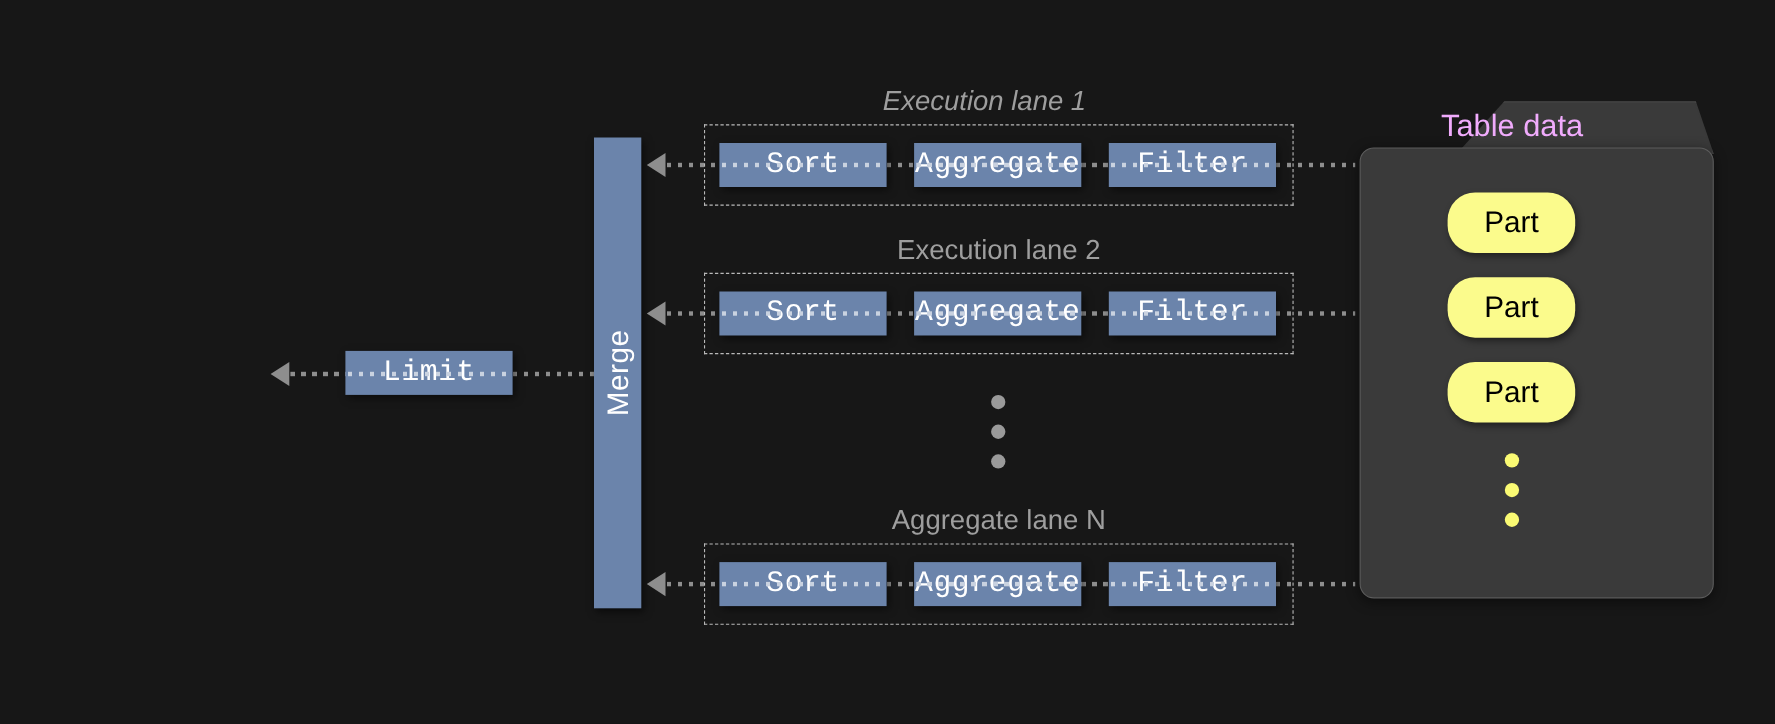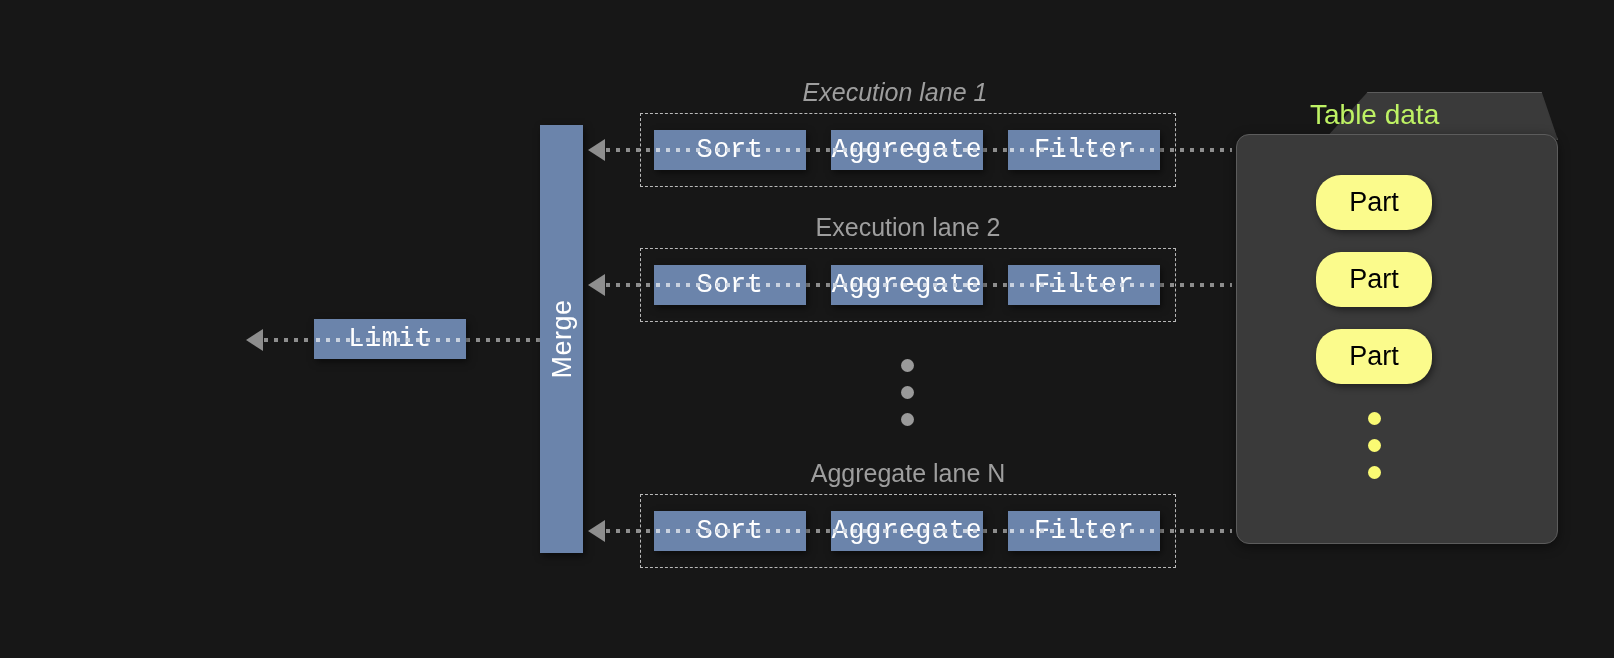--- a/index.html
+++ b/index.html
@@ -143,21 +143,21 @@
   }
   .folder-tab-fill {
     
     position: absolute;
     inset: 0;
     background: #3a3a3a;
     clip-path: polygon(14% 100%, 30% 0%, 94% 0%, 100% 100%);
   }
   .folder-title {
     position: absolute;
-    color: #bef264;
+    color: #f0abfc;
     font-size: 28px;
     font-family: "Liberation Sans", sans-serif;
     white-space: nowrap;
     z-index: 5;
   }
   .part-block {
     position: absolute;
     background: #fbfb8c;
     color: #000000;
     font-size: 27px;

